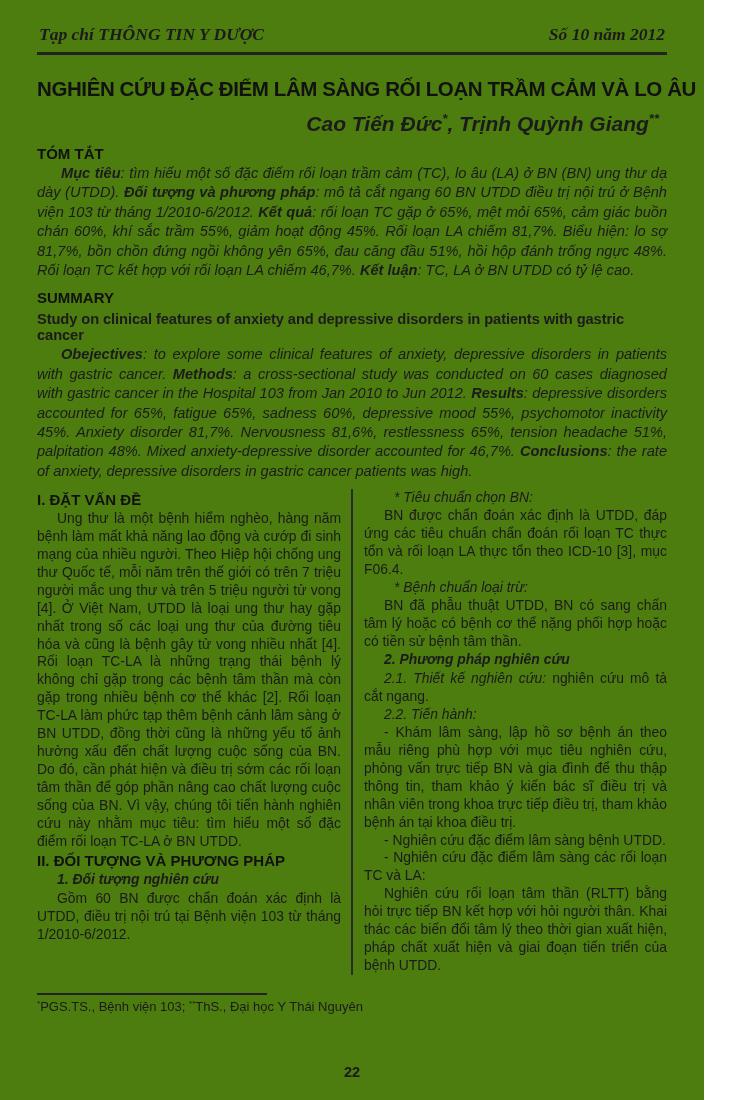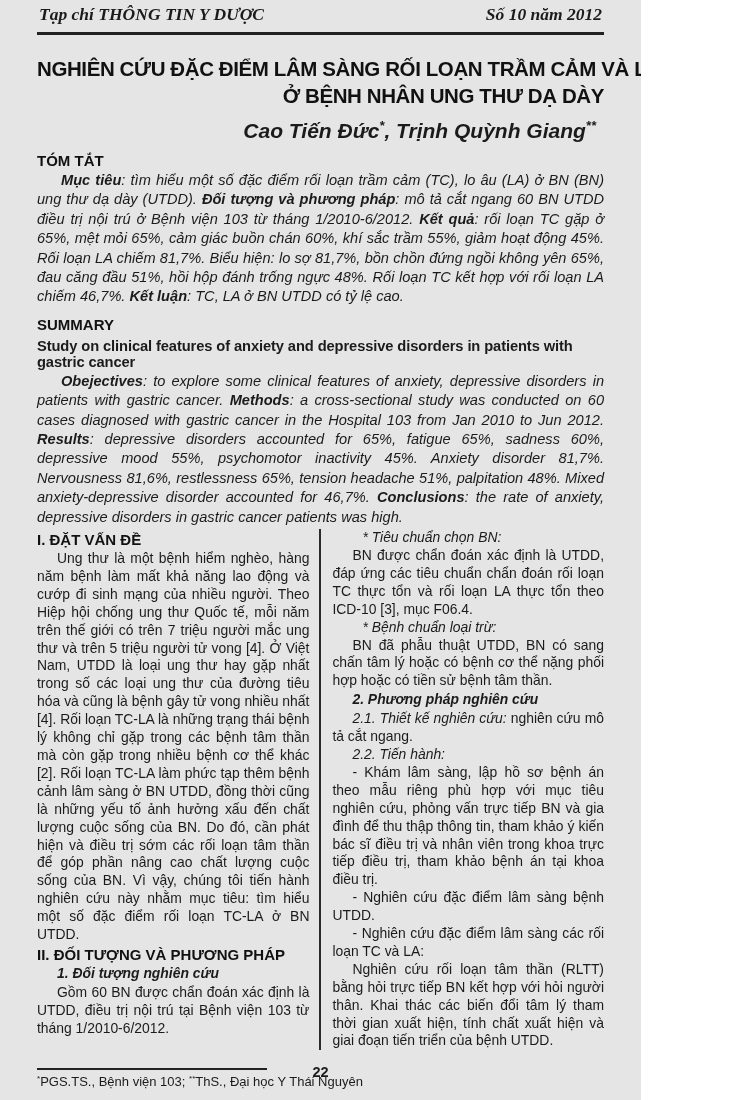--- a/index.html
+++ b/index.html
@@ -1,22 +1,22 @@
 <!DOCTYPE html>
 <html lang="vi"><head>
 <meta charset="utf-8">
 <style>
   * { margin:0; padding:0; box-sizing:border-box; }
   html,body { background:#ffffff; }
   .page {
-    width:641px; height:1100px;
-    background:#e5e5e5; color:#1b1b1b;
+    width:704px; height:1100px;
+    background:#4d7c0f; color:#1b1b1b;
     font-family:"Liberation Sans", sans-serif;
     position:relative;
-    padding:0 37px 0 37px;
+    padding:20px 37px 0 37px;
     overflow:hidden;
   }
   .journal-header {
     display:flex; justify-content:space-between; align-items:baseline;
     font-family:"Liberation Serif", serif;
     font-weight:bold; font-style:italic;
     font-size:17.5px;
     padding:4px 2px 7px 2px;
     border-bottom:3px solid #222;
   }
@@ -32,21 +32,21 @@
   .sup { vertical-align:super; font-size:62%; }
   .sec-head { font-weight:bold; font-size:15px; margin-top:9px; color:#111; }
   .rich-para {
     font-size:14.6px; line-height:19.4px;
     text-align:justify; text-indent:24px; margin-top:2px;
   }
   .study-title { font-weight:bold; font-size:14.7px; margin-top:5px; letter-spacing:-0.1px; }
   .b  { font-weight:bold; }
   .i  { font-style:italic; }
   .bi { font-weight:bold; font-style:italic; }
-  .columns { display:flex; margin-top:2px; }
+  .columns { display:flex; margin-top:8px; }
   .col { width:330px; font-size:13.9px; line-height:17.9px; flex:1 1 auto; }
   .col-left  { padding-right:10px; }
   .col-right { padding-left:11px; }
   .divider { width:2px; background:#2a2a2a; flex:0 0 auto; }
   .block.p   { text-align:justify; }
   .block.ind  { text-indent:20px; }
   .block.ind2 { text-indent:30px; }
   .block.h1 { font-size:15px; font-weight:bold; margin:2px 0 1px 0; color:#111; }
   .block.sub { margin:1px 0; }
   .footnote { margin-top:18px; font-size:13px; }
@@ -61,21 +61,20 @@
 
 <div class="page">
 
   <div class="journal-header">
     <span>Tạp chí THÔNG TIN Y DƯỢC</span>
     <span>Số 10 năm 2012</span>
   </div>
 
   <div class="title-block">
     <div class="title-line">NGHIÊN CỨU ĐẶC ĐIỂM LÂM SÀNG RỐI LOẠN TRẦM CẢM VÀ LO ÂU</div>
-    <div class="title-line">Ở BỆNH NHÂN UNG THƯ DẠ DÀY</div>
   </div>
 
   <div class="authors"><span>Cao Tiến Đức</span><span class="sup">*</span><span>, Trịnh Quỳnh Giang</span><span class="sup">**</span></div>
 
   <div class="sec-head">TÓM TẮT</div>
   <div class="rich-para"><span class="bi">Mục tiêu</span><span class="i">: tìm hiểu một số đặc điểm rối loạn trầm cảm (TC), lo âu (LA) ở BN (BN) ung thư dạ dày (UTDD). </span><span class="bi">Đối tượng và phương pháp</span><span class="i">: mô tả cắt ngang 60 BN UTDD điều trị nội trú ở Bệnh viện 103 từ tháng 1/2010-6/2012. </span><span class="bi">Kết quả</span><span class="i">: rối loạn TC gặp ở 65%, mệt mỏi 65%, cảm giác buồn chán 60%, khí sắc trầm 55%, giảm hoạt động 45%. Rối loạn LA chiếm 81,7%. Biểu hiện: lo sợ 81,7%, bồn chồn đứng ngồi không yên 65%, đau căng đầu 51%, hồi hộp đánh trống ngực 48%. Rối loạn TC kết hợp với rối loạn LA chiếm 46,7%. </span><span class="bi">Kết luận</span><span class="i">: TC, LA ở BN UTDD có tỷ lệ cao.</span></div>
 
   <div class="sec-head">SUMMARY</div>
   <div class="study-title">Study on clinical features of anxiety and depressive disorders in patients with gastric cancer</div>
   <div class="rich-para"><span class="bi">Obejectives</span><span class="i">: to explore some clinical features of anxiety, depressive disorders in patients with gastric cancer. </span><span class="bi">Methods</span><span class="i">: a cross-sectional study was conducted on 60 cases diagnosed with gastric cancer in the Hospital 103 from Jan 2010 to Jun 2012. </span><span class="bi">Results</span><span class="i">: depressive disorders accounted for 65%, fatigue 65%, sadness 60%, depressive mood 55%, psychomotor inactivity 45%. Anxiety disorder 81,7%. Nervousness 81,6%, restlessness 65%, tension headache 51%, palpitation 48%. Mixed anxiety-depressive disorder accounted for 46,7%. </span><span class="bi">Conclusions</span><span class="i">: the rate of anxiety, depressive disorders in gastric cancer patients was high.</span></div>
@@ -93,21 +92,21 @@
         <div class="block p ind2"><span class="i">* Tiêu chuẩn chọn BN:</span></div>
         <div class="block p ind"><span>BN được chẩn đoán xác định là UTDD, đáp ứng các tiêu chuẩn chẩn đoán rối loạn TC thực tổn và rối loạn LA thực tổn theo ICD-10 [3], mục F06.4.</span></div>
         <div class="block p ind2"><span class="i">* Bệnh chuẩn loại trừ:</span></div>
         <div class="block p ind"><span>BN đã phẫu thuật UTDD, BN có sang chấn tâm lý hoặc có bệnh cơ thể nặng phối hợp hoặc có tiền sử bệnh tâm thần.</span></div>
         <div class="block sub ind"><span class="bi">2. Phương pháp nghiên cứu</span></div>
         <div class="block p ind"><span class="i">2.1. Thiết kế nghiên cứu:</span><span> nghiên cứu mô tả cắt ngang.</span></div>
         <div class="block p ind"><span class="i">2.2. Tiến hành:</span></div>
         <div class="block p ind"><span>- Khám lâm sàng, lập hồ sơ bệnh án theo mẫu riêng phù hợp với mục tiêu nghiên cứu, phỏng vấn trực tiếp BN và gia đình để thu thập thông tin, tham khảo ý kiến bác sĩ điều trị và nhân viên trong khoa trực tiếp điều trị, tham khảo bệnh án tại khoa điều trị.</span></div>
         <div class="block p ind"><span>- Nghiên cứu đặc điểm lâm sàng bệnh UTDD.</span></div>
         <div class="block p ind"><span>- Nghiên cứu đặc điểm lâm sàng các rối loạn TC và LA:</span></div>
-        <div class="block p ind"><span>Nghiên cứu rối loạn tâm thần (RLTT) bằng hỏi trực tiếp BN kết hợp với hỏi người thân. Khai thác các biến đổi tâm lý tham thời gian xuất hiện, tính chất xuất hiện và giai đoạn tiến triển của bệnh UTDD.</span></div>
+        <div class="block p ind"><span>Nghiên cứu rối loạn tâm thần (RLTT) bằng hỏi trực tiếp BN kết hợp với hỏi người thân. Khai thác các biến đổi tâm lý theo thời gian xuất hiện, pháp chất xuất hiện và giai đoạn tiến triển của bệnh UTDD.</span></div>
       </div>
   </div>
 
   <div class="footnote">
     <div class="footnote-rule"></div>
     <div><span class="sup">*</span><span>PGS.TS., Bệnh viện 103; </span><span class="sup">**</span><span>ThS., Đại học Y Thái Nguyên</span></div>
   </div>
 
   <div class="page-number">22</div>
 

